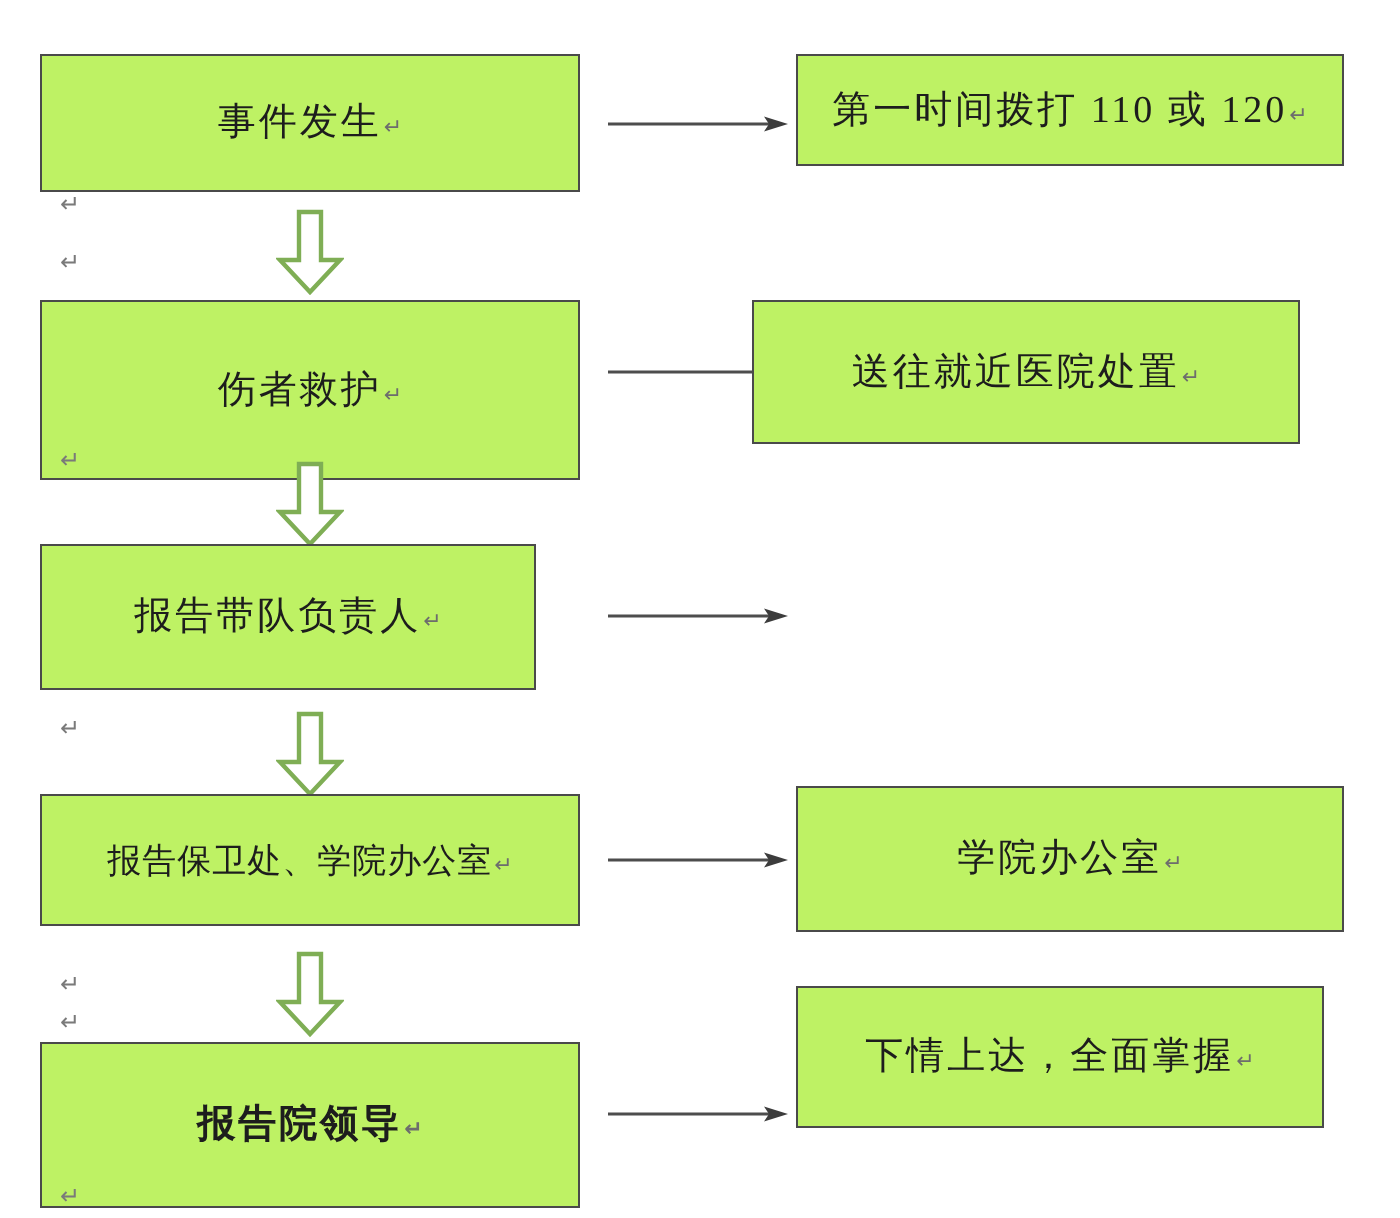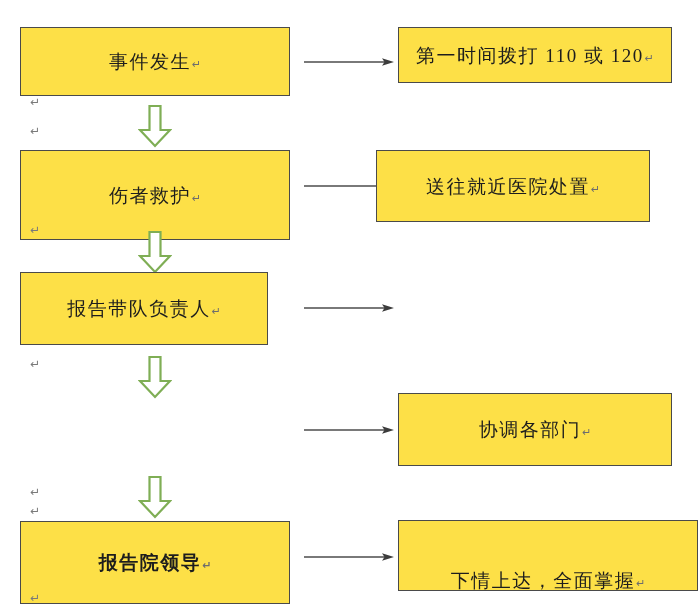--- a/index.html
+++ b/index.html
@@ -19,21 +19,21 @@
     height: 609px;
     background: #ffffff;
     overflow: hidden;
   }
 
   
   .flow-box {
     position: absolute;
     box-sizing: border-box;
     border: 1.5px solid #4a4a4a;
-    background: #fde047;
+    background: #bef264;
     display: flex;
     align-items: center;
     justify-content: center;
     overflow: visible;
     white-space: nowrap;
   }
   .flow-box .box-text {
     font-family: "Liberation Serif", "DejaVu Serif", serif;
     font-size: 19px;
     color: #1d1d1d;
@@ -144,30 +144,33 @@
 
 
   <div class="down-arrow" style="left:138px; top:355px; width:34px; height:44px;">
     <svg viewBox="0 0 34 44" preserveAspectRatio="none" aria-hidden="true">
       <path d="M 11.5 2 L 22.5 2 L 22.5 26 L 32 26 L 17 42 L 2 26 L 11.5 26 Z" fill="#ffffff" stroke="#7fae55" stroke-width="2.2" stroke-linejoin="miter"></path>
     </svg>
   </div>
 
   <div class="para-mark" style="left:30px; top:358px;">↵</div>
 
+  <div class="flow-box tight" style="left:20px; top:397px; width:270px; height:66px;">
+    <span class="box-text"><span>报告保卫处、学院办公室</span><span class="pilcrow-inline">↵</span></span>
+  </div>
 
   <div class="h-arrow" style="left:303px; top:422px; width:92px;">
     <svg viewBox="0 0 92 16" preserveAspectRatio="none" aria-hidden="true">
       <line x1="1" y1="8" x2="83" y2="8" stroke="#4d4d4d" stroke-width="1.4"></line>
       <path d="M 91 8 L 79 4.2 L 81.5 8 L 79 11.8 Z" fill="#3c3c3c"></path>
     </svg>
   </div>
 
   <div class="flow-box" style="left:398px; top:393px; width:274px; height:73px;">
-    <span class="box-text"><span>协调各部门</span><span class="pilcrow-inline">↵</span></span>
+    <span class="box-text"><span>学院办公室</span><span class="pilcrow-inline">↵</span></span>
   </div>
 
   <div class="down-arrow" style="left:138px; top:475px; width:34px; height:44px;">
     <svg viewBox="0 0 34 44" preserveAspectRatio="none" aria-hidden="true">
       <path d="M 11.5 2 L 22.5 2 L 22.5 26 L 32 26 L 17 42 L 2 26 L 11.5 26 Z" fill="#ffffff" stroke="#7fae55" stroke-width="2.2" stroke-linejoin="miter"></path>
     </svg>
   </div>
 
   <div class="para-mark" style="left:30px; top:486px;">↵</div>
 
@@ -177,21 +180,21 @@
     <span class="box-text"><span>报告院领导</span><span class="pilcrow-inline">↵</span></span>
   </div>
 
   <div class="h-arrow" style="left:303px; top:549px; width:92px;">
     <svg viewBox="0 0 92 16" preserveAspectRatio="none" aria-hidden="true">
       <line x1="1" y1="8" x2="83" y2="8" stroke="#4d4d4d" stroke-width="1.4"></line>
       <path d="M 91 8 L 79 4.2 L 81.5 8 L 79 11.8 Z" fill="#3c3c3c"></path>
     </svg>
   </div>
 
-  <div class="flow-box" style="left:398px; top:520px; width:300px; height:71px;align-items:flex-end;">
+  <div class="flow-box" style="left:398px; top:493px; width:264px; height:71px;">
     <span class="box-text"><span>下情上达，全面掌握</span><span class="pilcrow-inline">↵</span></span>
   </div>
 
   <div class="para-mark" style="left:30px; top:592px;">↵</div>
 
   <div class="para-mark" style="left:30px; top:96px;">↵</div>
 
 </div>
 
 </body></html>

